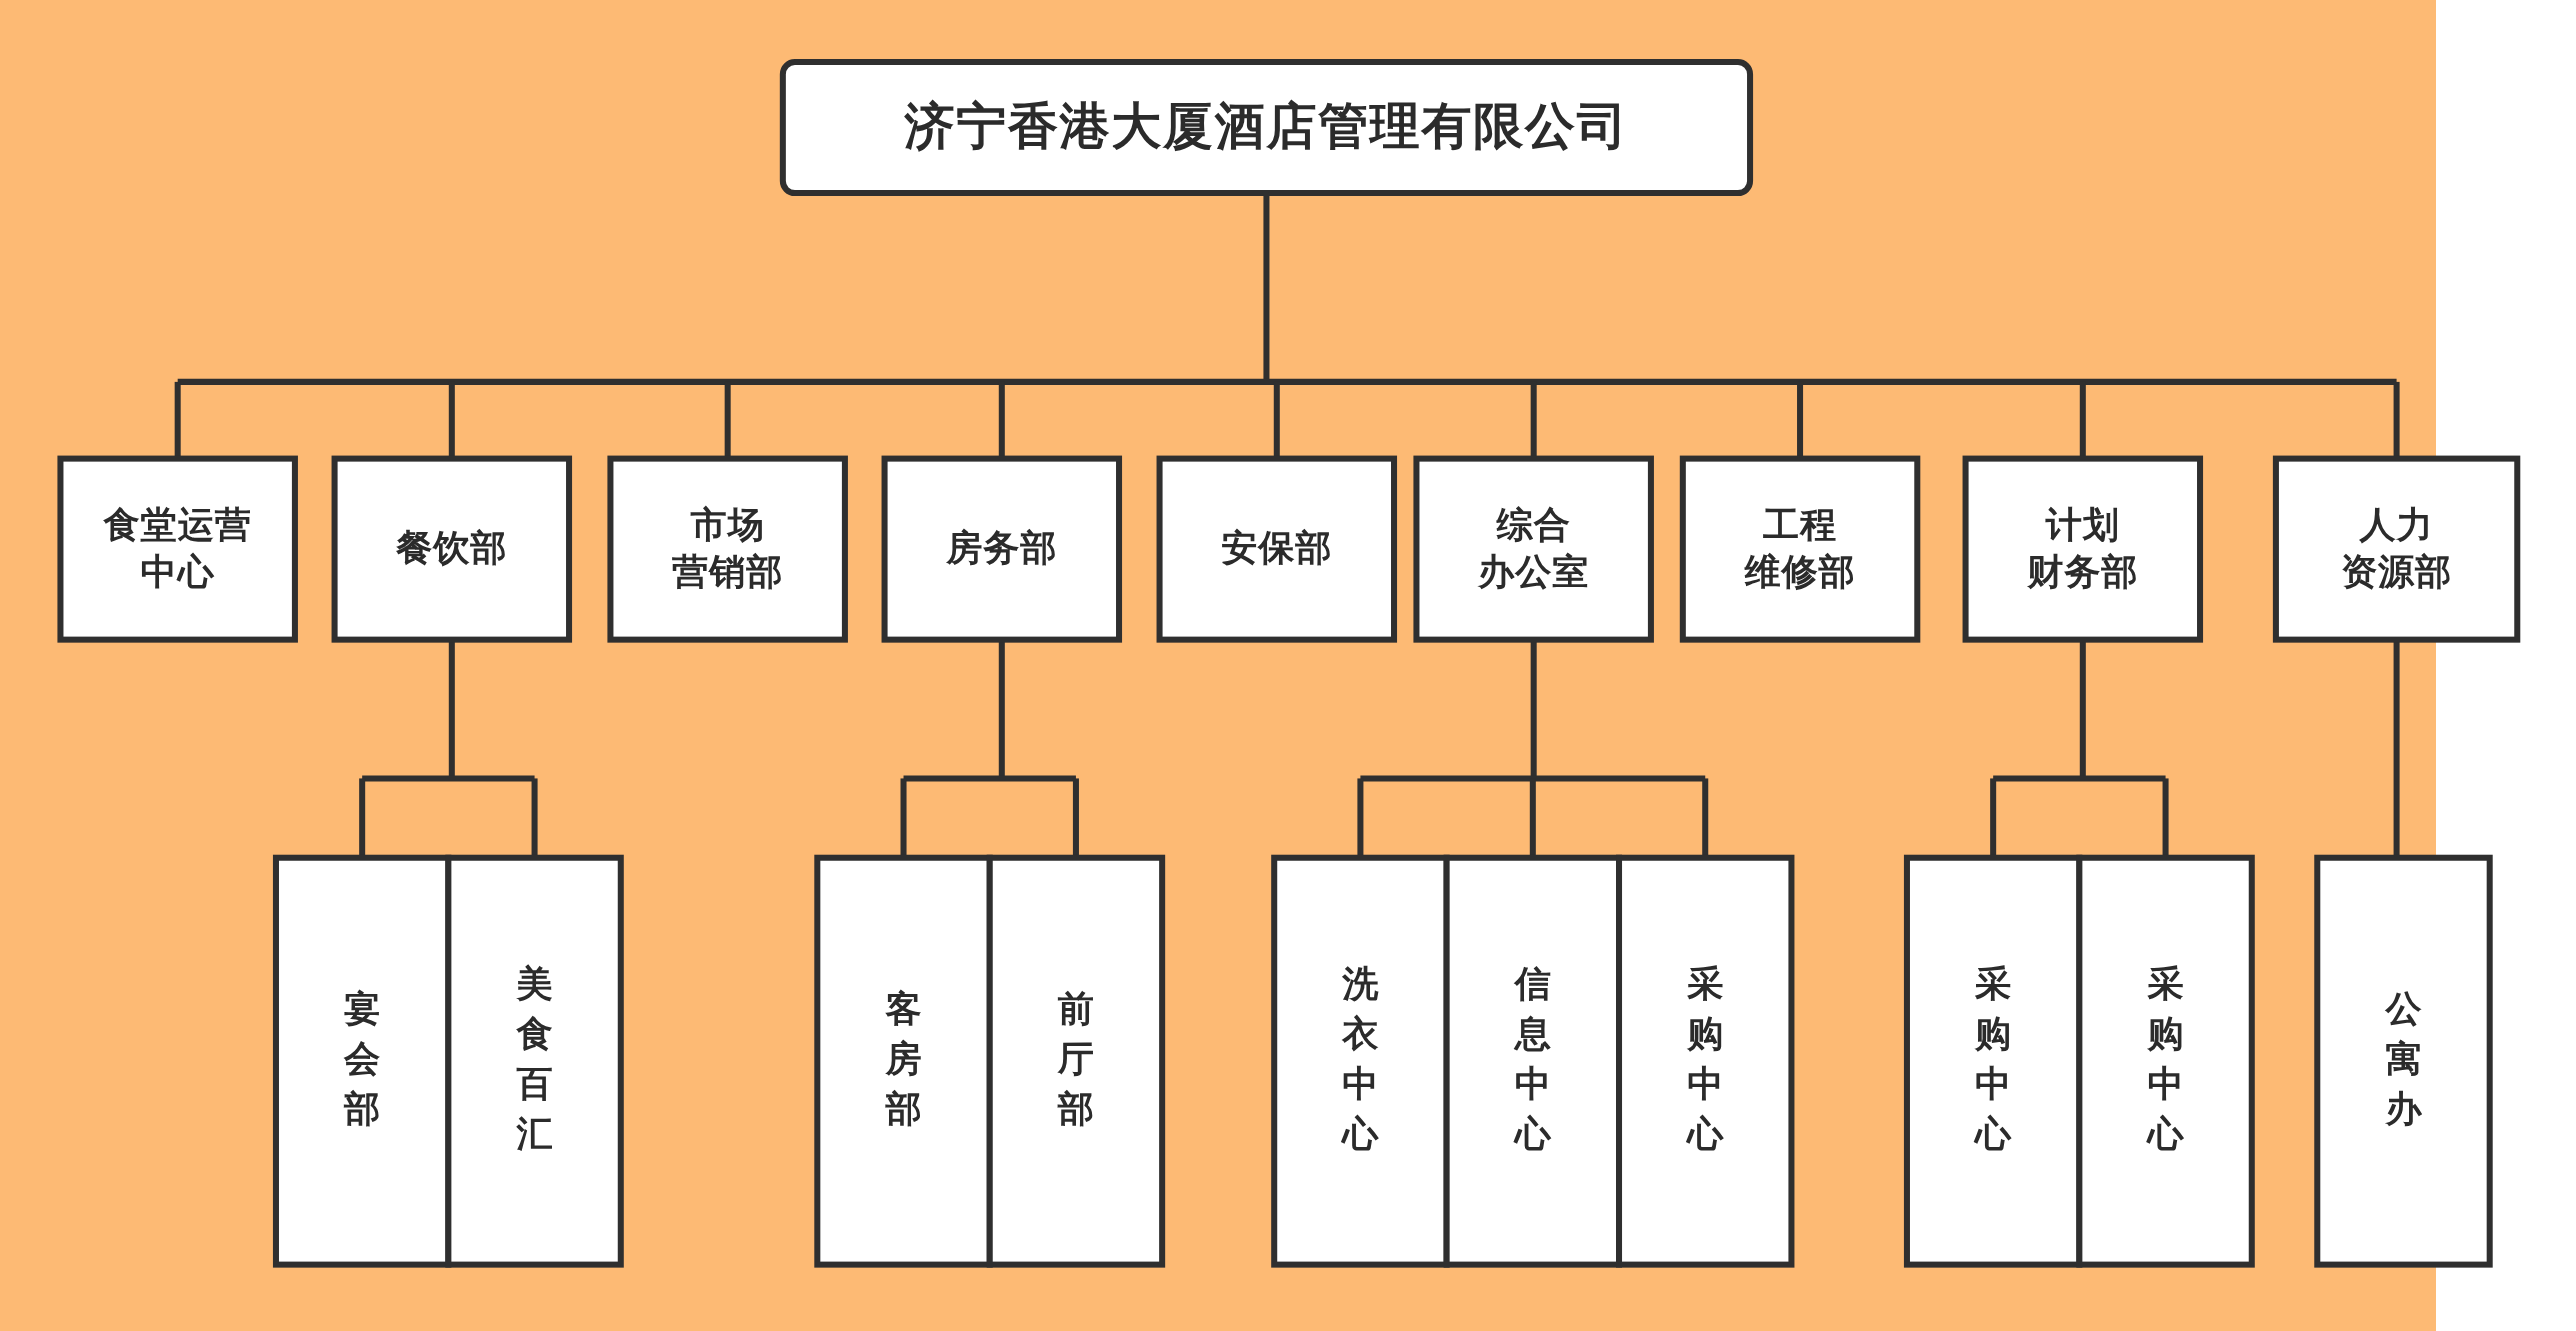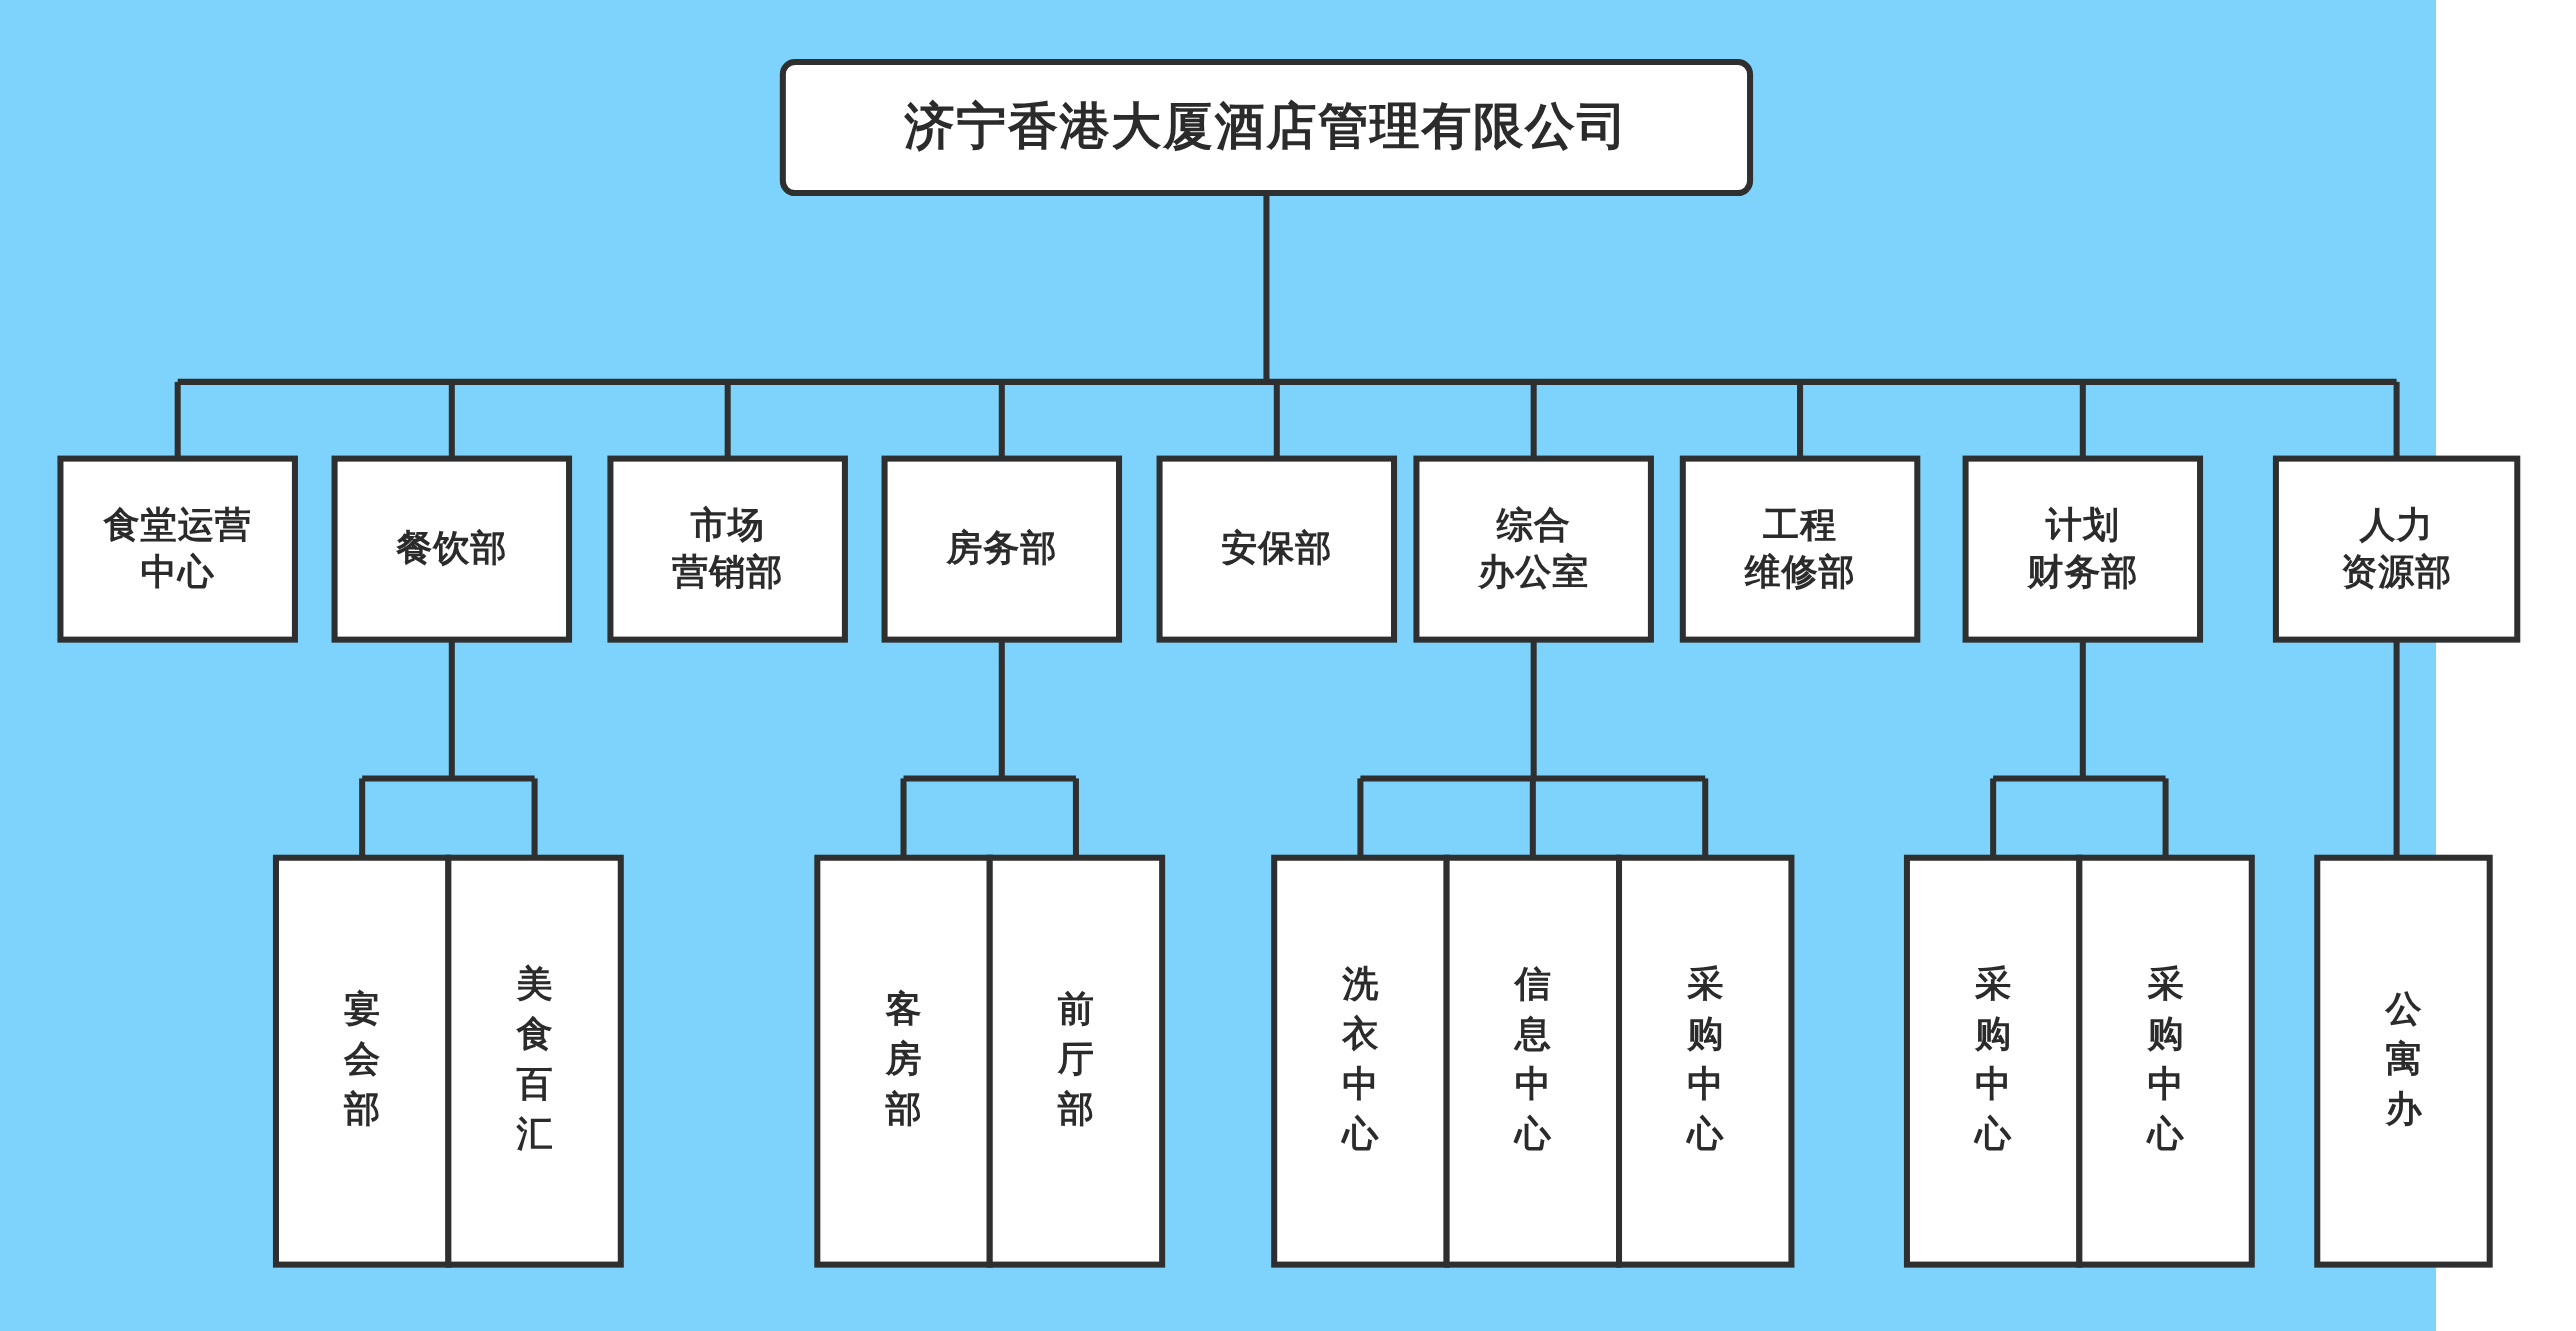--- a/index.html
+++ b/index.html
@@ -11,21 +11,21 @@
   body {
     width: 2576px;
     height: 1331px;
     overflow: hidden;
     font-family: "Liberation Sans", "DejaVu Sans", sans-serif;
   }
   #chart-root {
     position: relative;
     width: 2436px;
     height: 1331px;
-    background: #7dd3fc;
+    background: #fdba74;
   }
   svg.org-svg {
     position: absolute;
     top: 0;
     left: 0;
     width: 2576px;
     height: 1331px;
     display: block;
   }
   .node-box {

